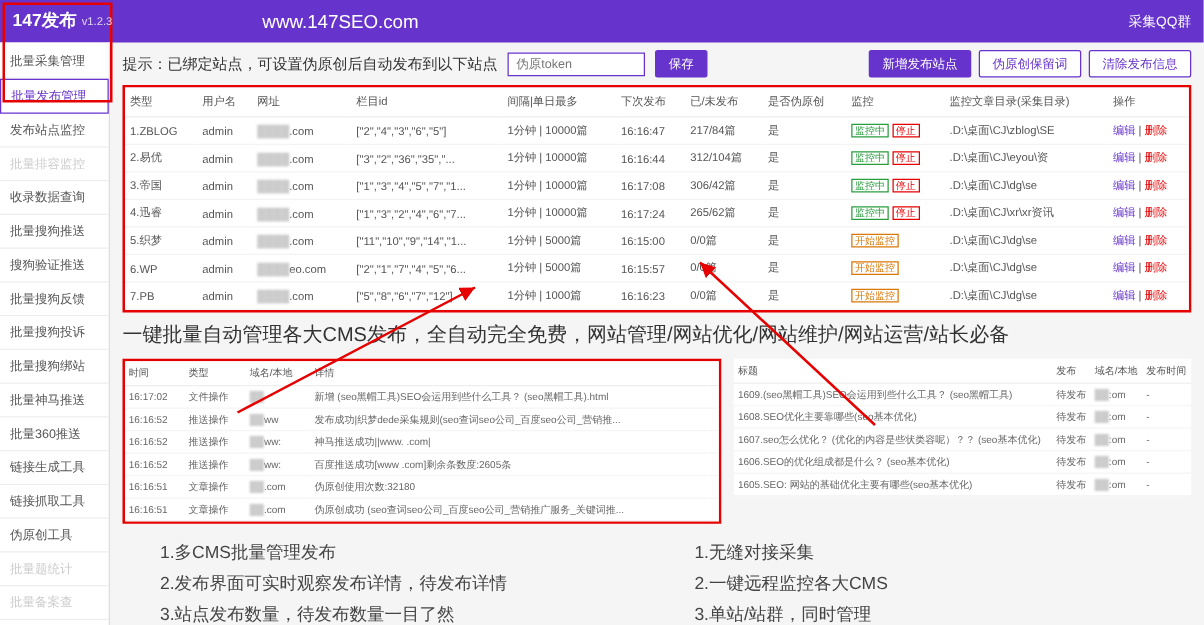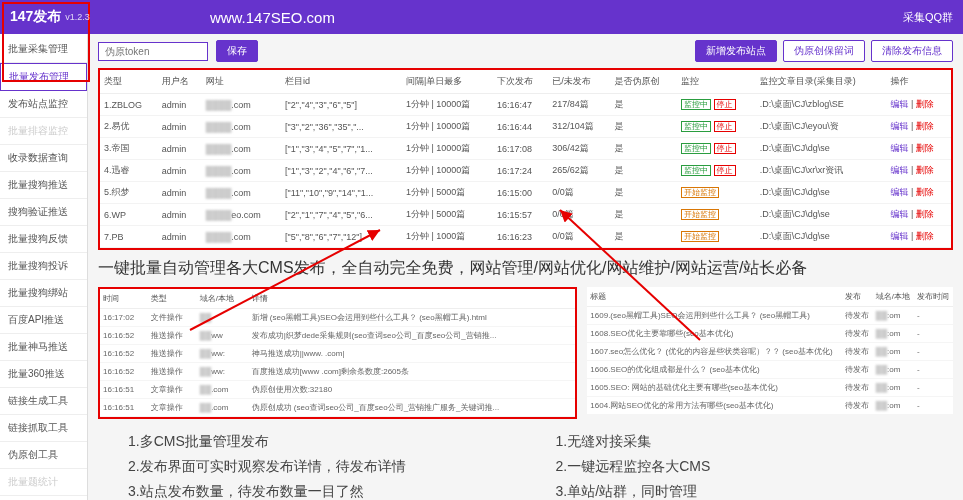--- a/index.html
+++ b/index.html
@@ -63,32 +63,32 @@
         <div class="sidebar-item">批量采集管理</div>
         <div class="sidebar-item active">批量发布管理</div>
         <div class="sidebar-item">发布站点监控</div>
         <div class="sidebar-item disabled">批量排容监控</div>
         <div class="sidebar-item">收录数据查询</div>
         <div class="sidebar-item">批量搜狗推送</div>
         <div class="sidebar-item">搜狗验证推送</div>
         <div class="sidebar-item">批量搜狗反馈</div>
         <div class="sidebar-item">批量搜狗投诉</div>
         <div class="sidebar-item">批量搜狗绑站</div>
-        <div class="sidebar-item">百度API推送</div>
         <div class="sidebar-item">批量神马推送</div>
         <div class="sidebar-item">批量360推送</div>
         <div class="sidebar-item">链接生成工具</div>
         <div class="sidebar-item">链接抓取工具</div>
         <div class="sidebar-item">伪原创工具</div>
         <div class="sidebar-item disabled">批量题统计</div>
         <div class="sidebar-item disabled">批量备案查</div>
       </div>
 
   <div class="content">
     <div class="tip-bar">
+      <span class="tip-text">提示：已绑定站点，可设置伪原创后自动发布到以下站点</span>
       <input class="tip-input" placeholder="伪原token" style="">
       <button class="btn btn-primary">保存</button>
       <div class="tip-right">
         <button class="btn btn-primary">新增发布站点</button>
         <button class="btn btn-outline">伪原创保留词</button>
         <button class="btn btn-outline">清除发布信息</button>
       </div>
     </div>
 
     <div class="red-box">
@@ -291,26 +291,20 @@
                   <td>待发布</td>
                   <td><span class="blur">██</span>:om</td>
                   <td>-</td>
                 </tr>
                 <tr>
                   <td>1605.SEO: 网站的基础优化主要有哪些(seo基本优化)</td>
                   <td>待发布</td>
                   <td><span class="blur">██</span>:om</td>
                   <td>-</td>
                 </tr>
-                <tr>
-                  <td>1604.网站SEO优化的常用方法有哪些(seo基本优化)</td>
-                  <td>待发布</td>
-                  <td><span class="blur">██</span>:om</td>
-                  <td>-</td>
-                </tr>
               </tbody>
         </table>
       </div>
     </div>
 
     <div class="features">
       <div class="feature-col" id="featL">
             <div class="feature-item">1.多CMS批量管理发布</div>
             <div class="feature-item">2.发布界面可实时观察发布详情，待发布详情</div>
             <div class="feature-item">3.站点发布数量，待发布数量一目了然</div>

